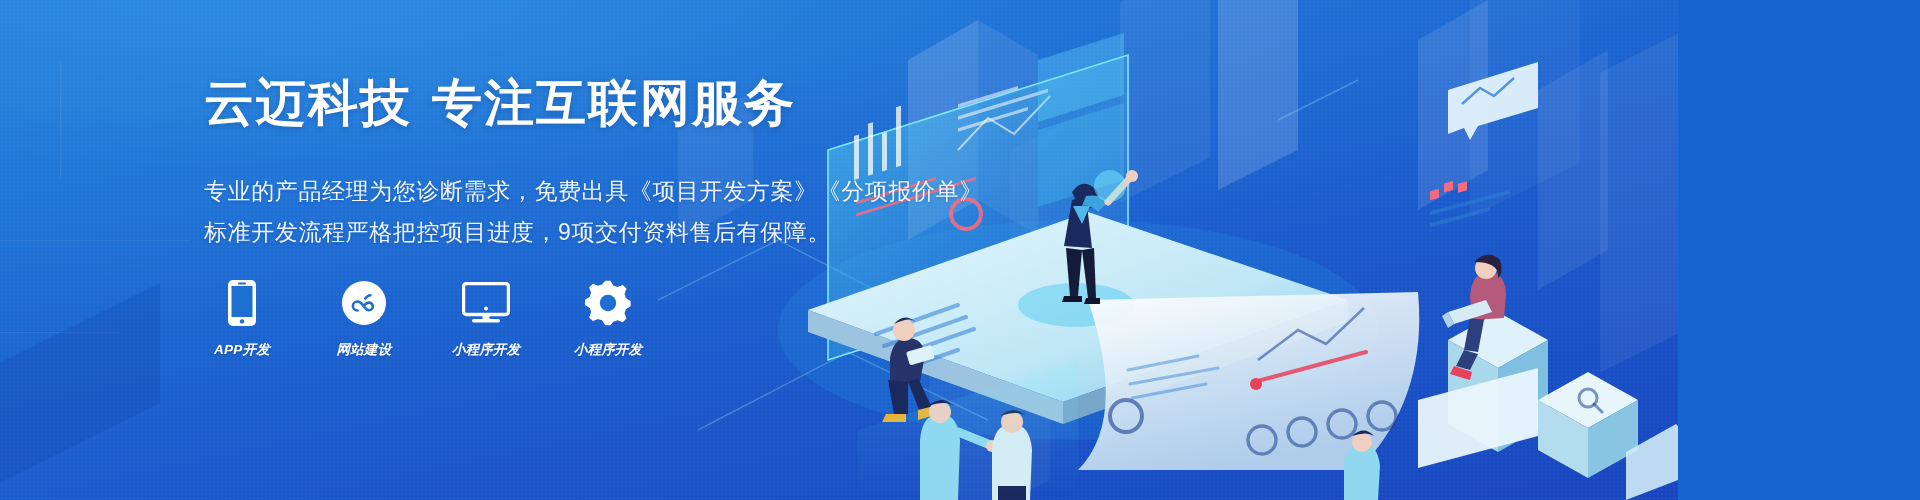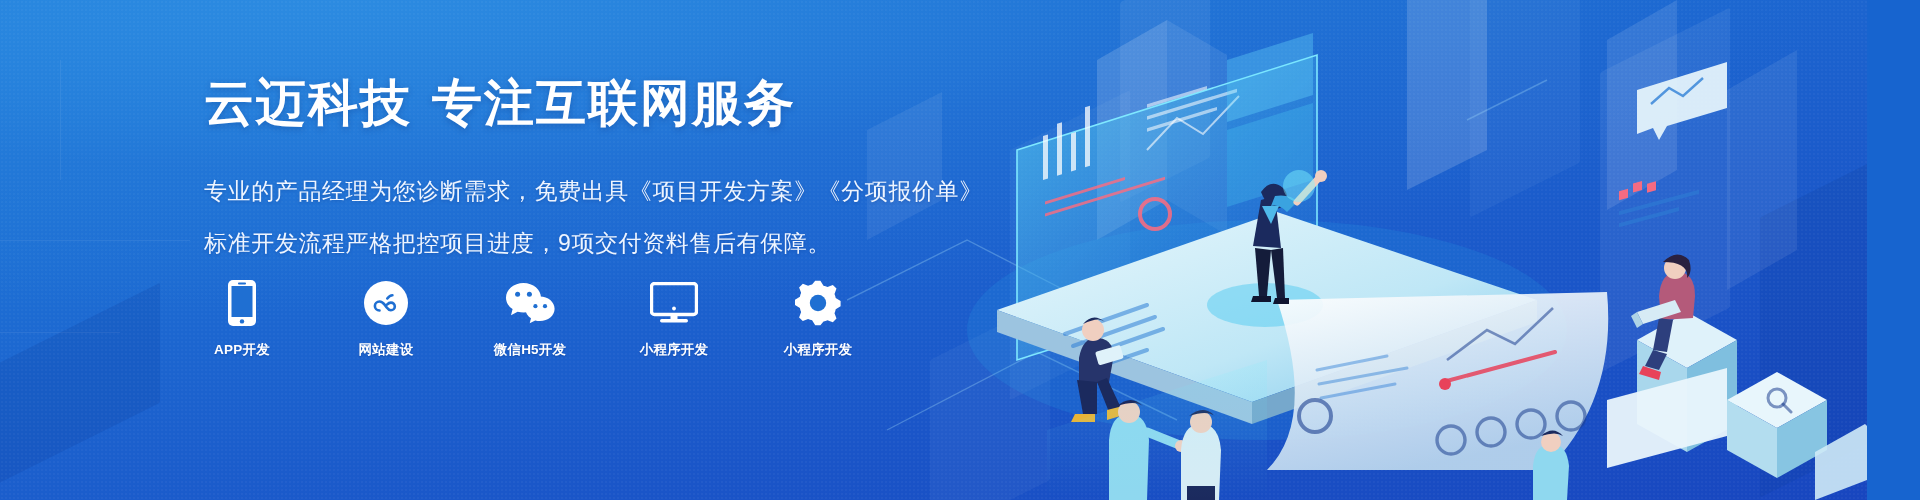--- a/index.html
+++ b/index.html
@@ -6,21 +6,21 @@
   * { margin:0; padding:0; box-sizing:border-box; }
   html, body { width:1920px; height:500px; overflow:hidden; }
   body {
     font-family:"Liberation Sans","DejaVu Sans",sans-serif;
     background:#1764cf;
   }
 
   
   .banner {
     position:relative;
-    width:1867px; height:500px;
+    width:1678px; height:500px;
     overflow:hidden;
     background:
       radial-gradient(115% 90% at 18% 0%, rgba(46,141,226,0.85) 0%, rgba(40,120,216,0.35) 38%, rgba(26,82,198,0) 70%),
       linear-gradient(168deg, #2184de 0%, #1f79d8 18%, #1c66d0 42%, #1a55c8 70%, #1846bf 100%);
   }
   
   .banner::after{
     content:""; position:absolute; inset:0; pointer-events:none;
     background-image:
       radial-gradient(rgba(255,255,255,0.055) 1px, transparent 1px);
@@ -53,26 +53,26 @@
     text-shadow:0 2px 6px rgba(5,40,110,0.28);
   }
   .title .gap{ display:inline-block; width:20px; }
   .sub{
     position:absolute; left:4px;
     font-size:23px; color:#eef5ff; font-weight:400;
     letter-spacing:.6px; white-space:nowrap;
     text-shadow:0 1px 3px rgba(5,40,110,0.25);
   }
   .sub.l1{ top:176px; }
-  .sub.l2{ top:228px;text-align:center; }
+  .sub.l2{ top:217px;text-align:center; }
 
   
   .icons{
     position:absolute; left:4px; top:277px;
-    display:flex; align-items:flex-start; gap:68px;
+    display:flex; align-items:flex-start; gap:46px;font-style:italic;
   }
   .icon-item{
     width:76px;
     display:flex; flex-direction:column; align-items:center;
   }
   .icon-glyph{
     height:52px; width:56px;
     display:flex; align-items:center; justify-content:center;
     margin-bottom:12px;
   }
@@ -134,33 +134,20 @@
         <span class="icon-glyph">
           <svg width="46" height="46" viewBox="0 0 46 46">
             <circle cx="23" cy="23" r="22" fill="#ffffff"></circle>
             <path d="M16.5 30.5c-2.6 0-4.6-2-4.6-4.5s2-4.5 4.6-4.5c2.3 0 3.8 1.4 5.1 3.1l1.9 2.6c1.4 1.9 2.6 3 4.4 3 2.2 0 3.9-1.7 3.9-3.8 0-2.1-1.7-3.8-3.9-3.8-1.5 0-2.7.7-3.9 2" fill="none" stroke="#1f6fd2" stroke-width="2.6" stroke-linecap="round"></path>
             <path d="M29.4 15.2c-2.3 0-3.9 1.6-5.1 3.3" fill="none" stroke="#1f6fd2" stroke-width="2.6" stroke-linecap="round"></path>
           </svg>
         </span>
         <span class="icon-label">网站建设</span>
       </div>
 
-      <div class="icon-item">
-        <span class="icon-glyph">
-          <svg width="52" height="44" viewBox="0 0 52 44">
-            <path d="M19.5 2C9.8 2 2 8.6 2 16.7c0 4.6 2.6 8.7 6.6 11.4L7 34.2l6.6-3.4c1.9.5 3.9.8 5.9.8 9.7 0 17.5-6.6 17.5-14.9S29.2 2 19.5 2z" fill="#ffffff"></path>
-            <circle cx="13.6" cy="13.2" r="2.5" fill="#1f6fd2"></circle>
-            <circle cx="25.4" cy="13.2" r="2.5" fill="#1f6fd2"></circle>
-            <path d="M36 15.5c-8.1 0-14.6 5.5-14.6 12.3 0 3.9 2.2 7.3 5.6 9.5l-1.3 5 5.5-2.8c1.5.4 3.1.6 4.8.6 8.1 0 14.6-5.5 14.6-12.3S44.1 15.5 36 15.5z" fill="#ffffff"></path>
-            <circle cx="31.4" cy="25.2" r="2.1" fill="#1f6fd2"></circle>
-            <circle cx="41" cy="25.2" r="2.1" fill="#1f6fd2"></circle>
-          </svg>
-        </span>
-        <span class="icon-label">微信H5开发</span>
-      </div>
 
       <div class="icon-item">
         <span class="icon-glyph">
           <svg width="48" height="42" viewBox="0 0 48 42">
             <rect x="1.5" y="1.5" width="45" height="31" rx="3" ry="3" fill="none" stroke="#ffffff" stroke-width="3.4"></rect>
             <circle cx="24" cy="26.5" r="1.9" fill="#ffffff"></circle>
             <rect x="20.5" y="32.5" width="7" height="4.5" fill="#ffffff"></rect>
             <rect x="10" y="37" width="28" height="3.4" rx="1.7" fill="#ffffff"></rect>
           </svg>
         </span>

